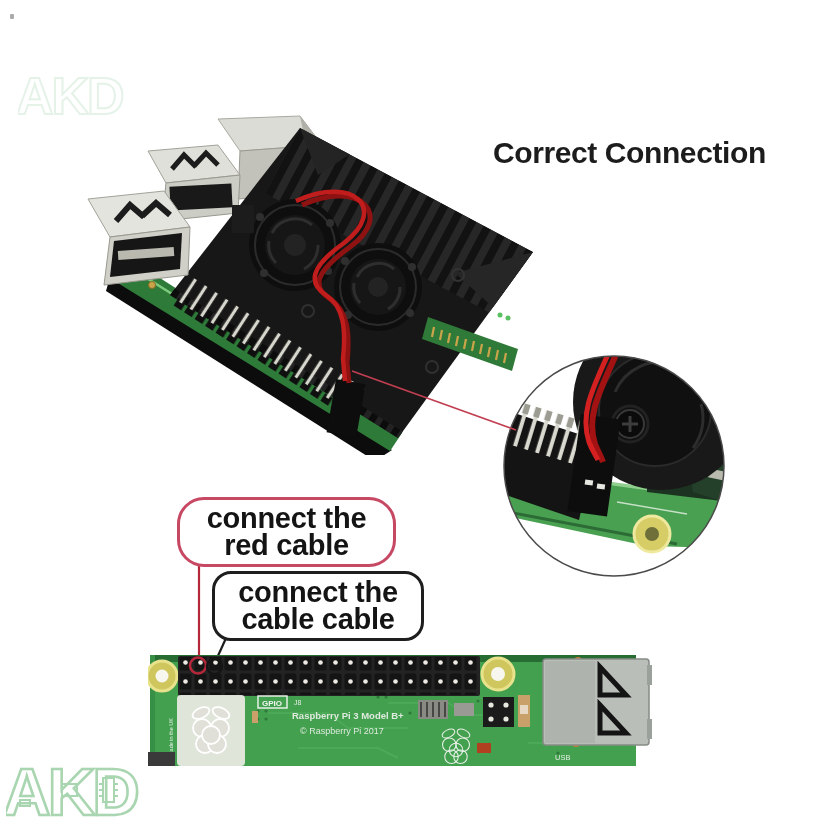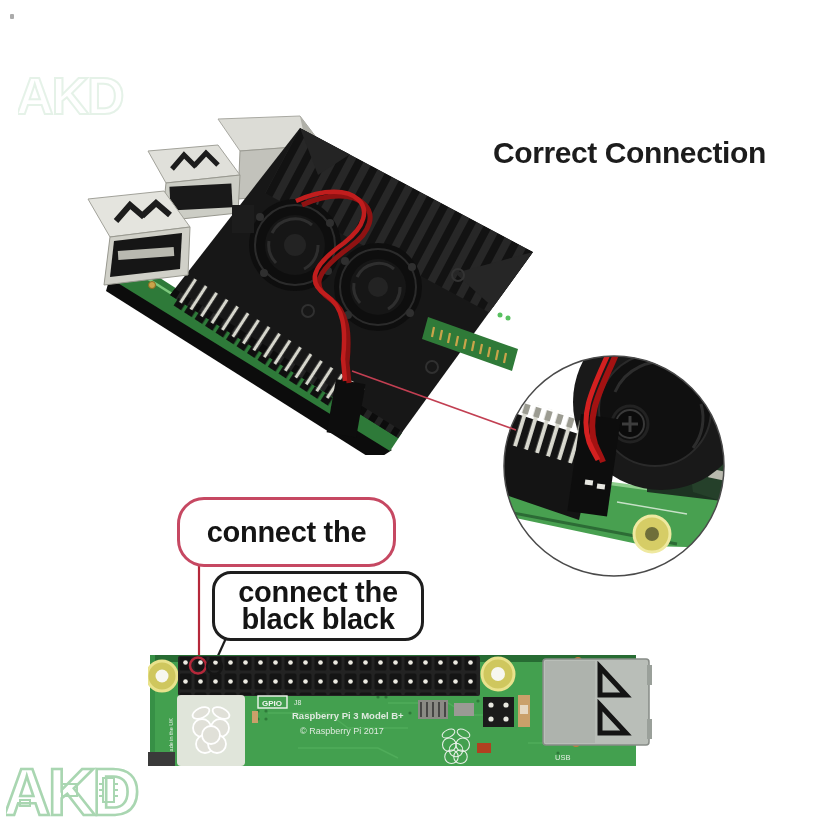--- a/index.html
+++ b/index.html
@@ -192,24 +192,25 @@
   </svg>
 
   <svg class="abs" style="left:0;top:0;" width="819" height="819" viewBox="0 0 819 819">
     <line x1="352" y1="371" x2="516" y2="430" stroke="#c23f52" stroke-width="1.6"></line>
     <line x1="199" y1="561" x2="199" y2="656" stroke="#b5283a" stroke-width="2.2"></line>
     <line x1="227" y1="636" x2="217" y2="658" stroke="#1c1c1c" stroke-width="2.2"></line>
   </svg>
 
   <div class="callout callout-red">
     <span>connect the</span>
+    <span>red cable</span>
   </div>
   <div class="callout callout-black">
     <span>connect the</span>
-    <span>black black</span>
+    <span>cable cable</span>
   </div>
 
   <svg class="abs" style="left:148px;top:653px;" width="507" height="115" viewBox="0 0 507 115">
     <defs>
       <pattern id="boardpins" width="15" height="19" patternUnits="userSpaceOnUse">
         <rect x="1.5" y="1.5" width="12" height="16" rx="1.5" fill="#141414"></rect>
         <circle cx="7.5" cy="9.5" r="2.3" fill="#eceae2"></circle>
       </pattern>
     </defs>
 

